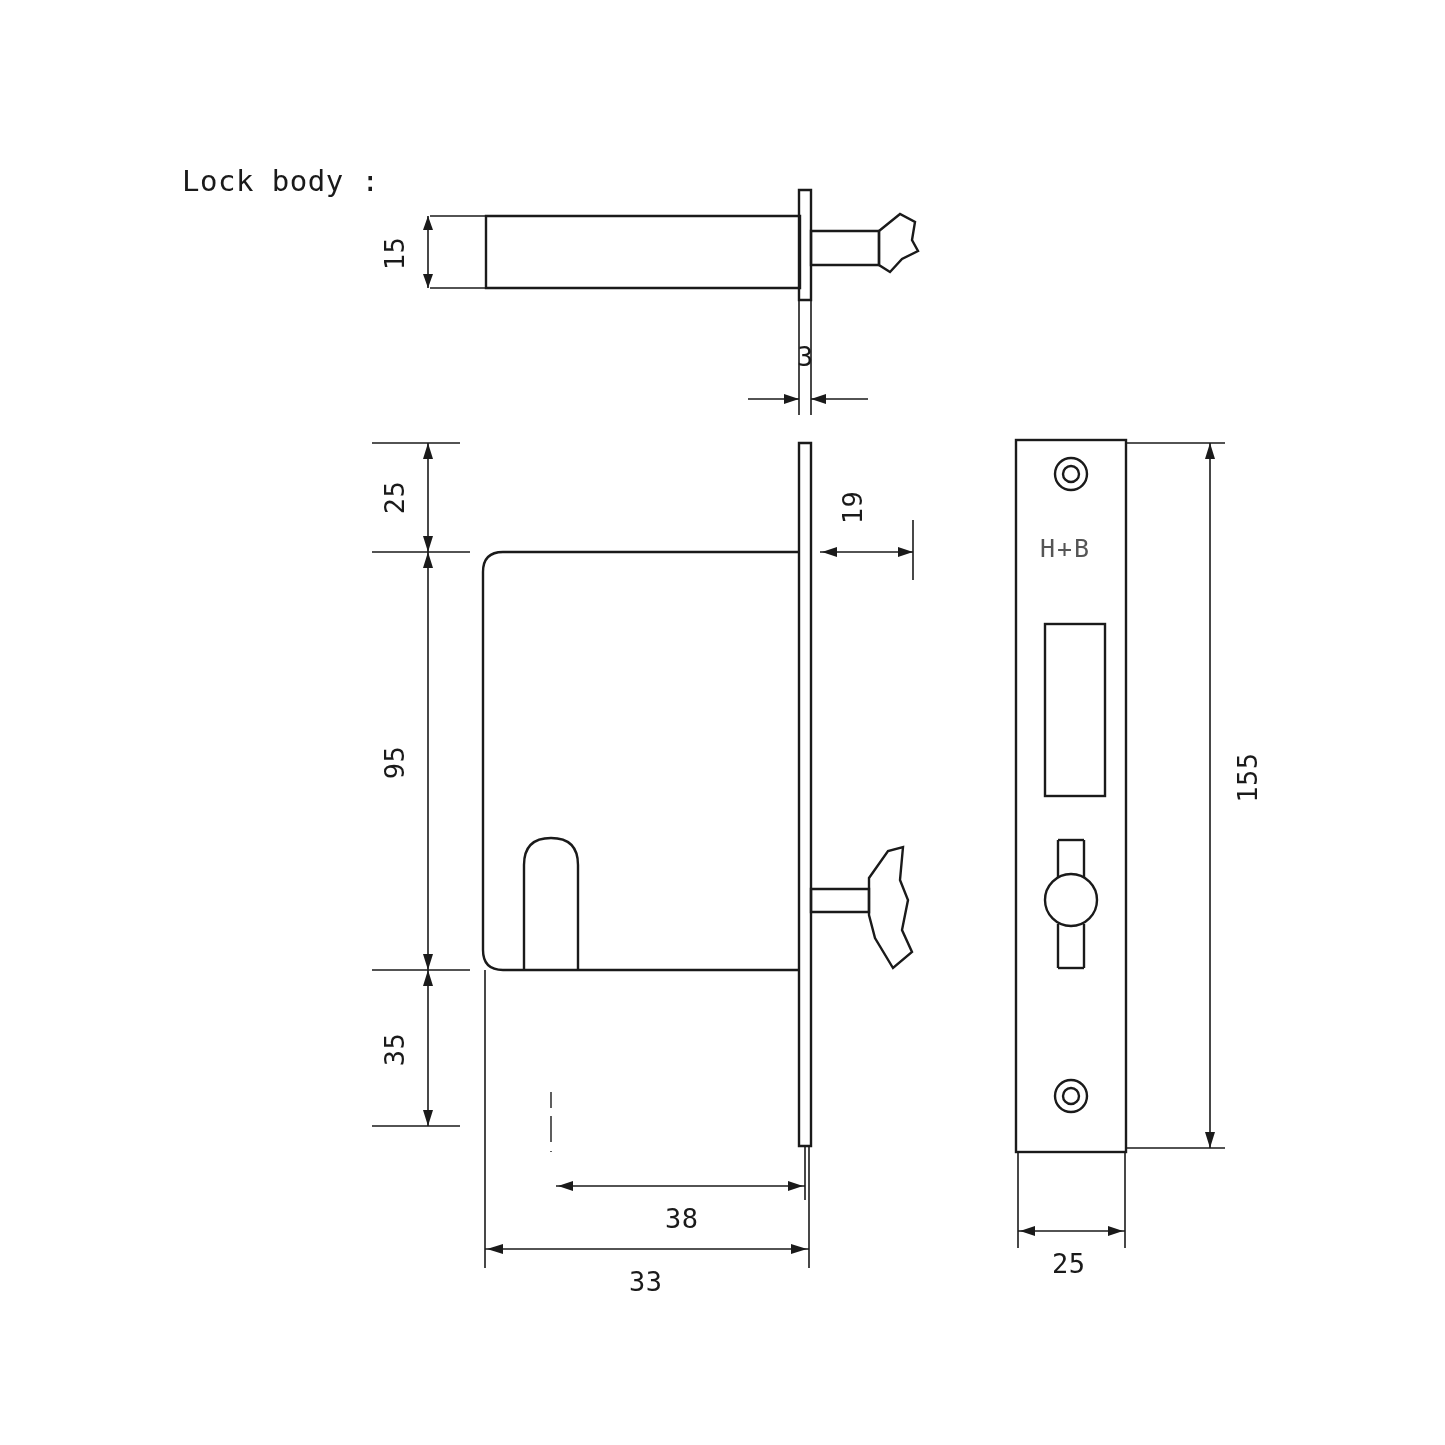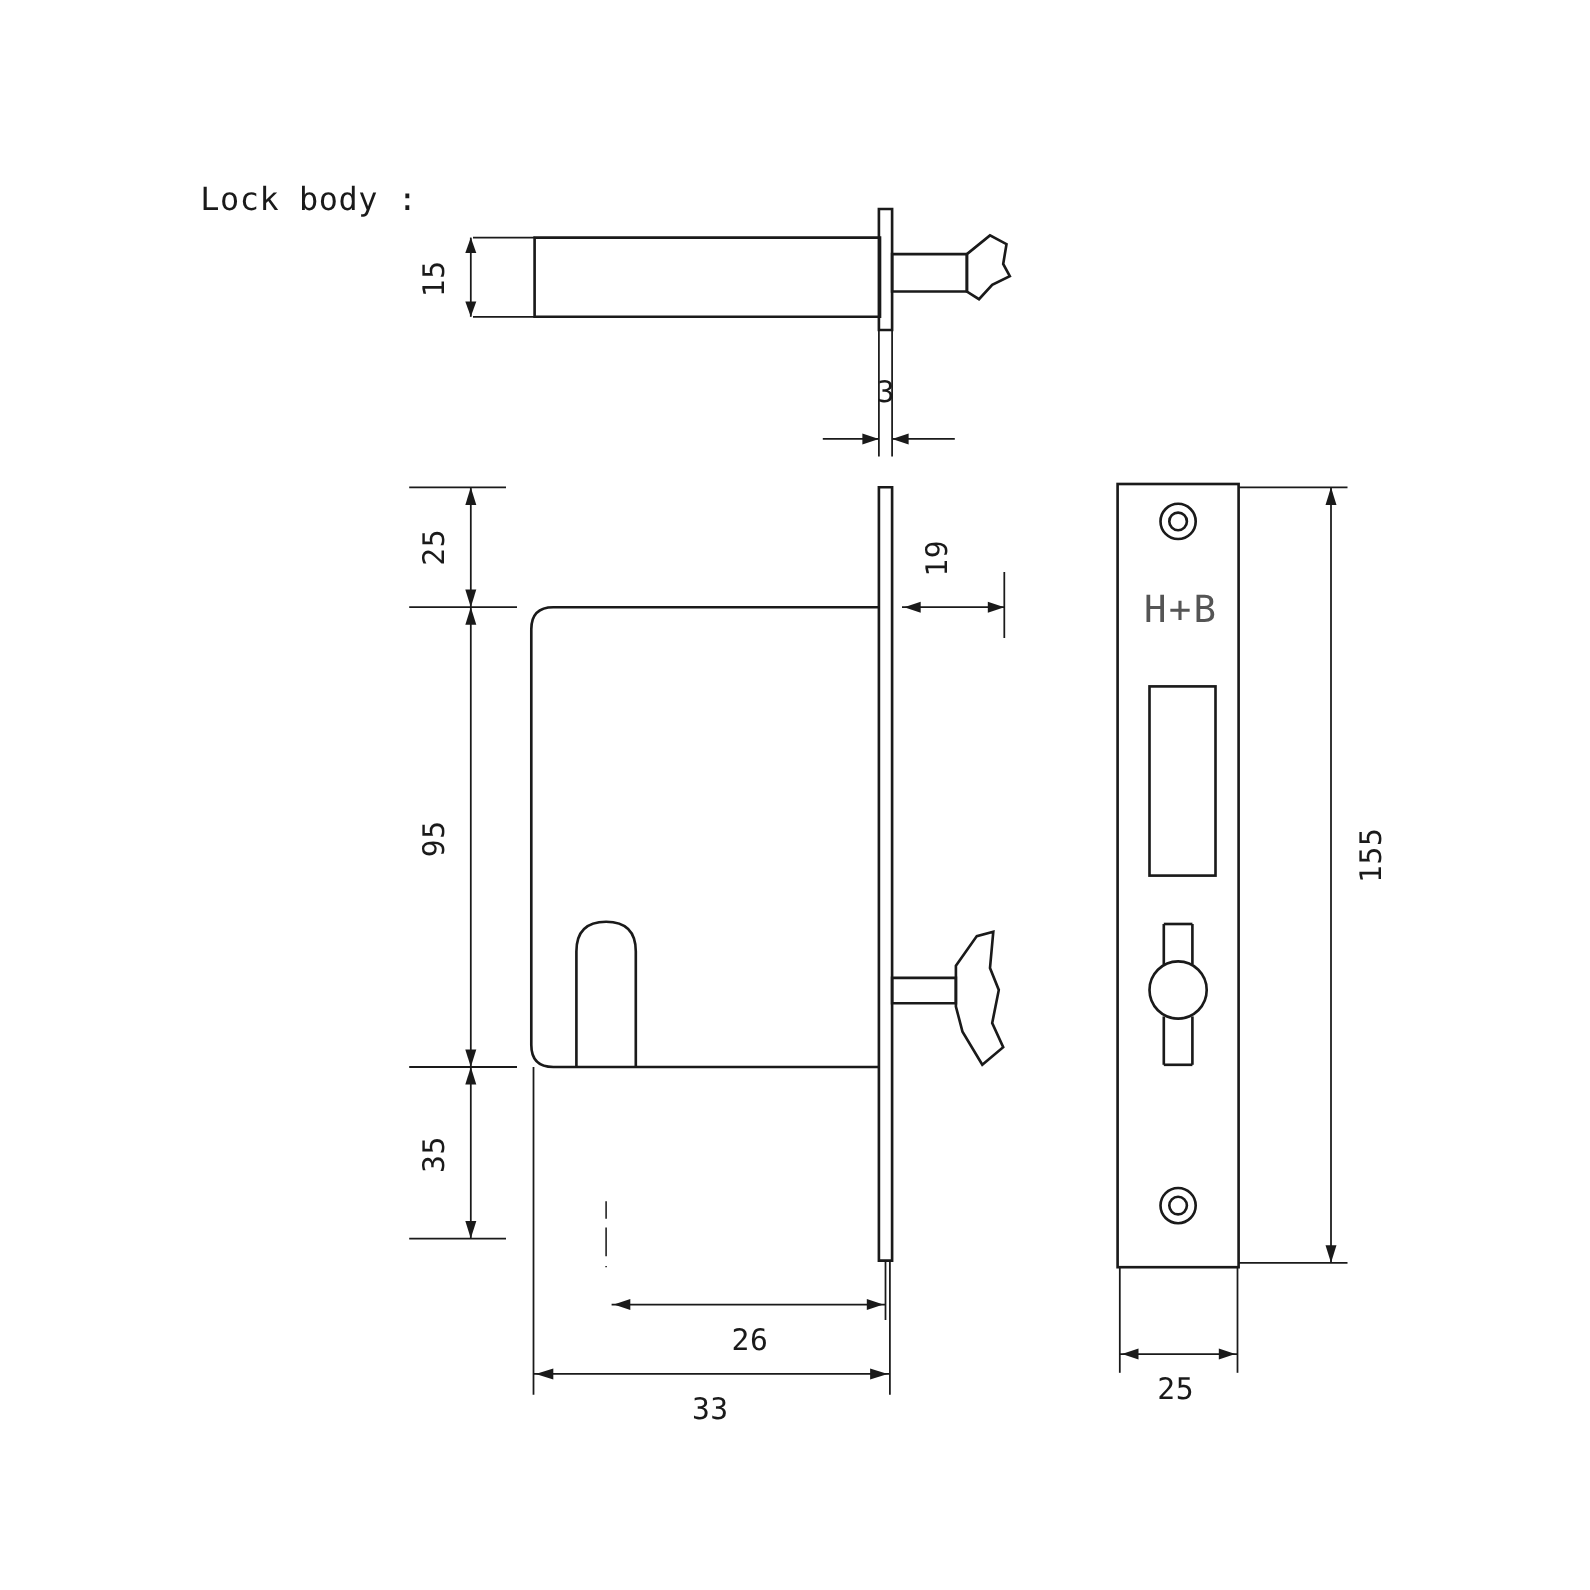--- a/index.html
+++ b/index.html
@@ -183,23 +183,23 @@
   <div class="label dim-label" style="left:797px; top:341px;">3</div>
 
   <div class="label dim-label vert" style="left:378px; top:482px;">25</div>
 
   <div class="label dim-label vert" style="left:378px; top:747px;">95</div>
 
   <div class="label dim-label vert" style="left:378px; top:1034px;">35</div>
 
   <div class="label dim-label vert" style="left:836px; top:492px;">19</div>
 
-  <div class="label dim-label" style="left:665px; top:1203px;">26</div>
+  <div class="label dim-label" style="left:665px; top:1203px;">38</div>
 
   <div class="label dim-label" style="left:629px; top:1266px;">33</div>
 
   <div class="label dim-label vert" style="left:1222px; top:762px;">155</div>
 
   <div class="label dim-label" style="left:1052px; top:1248px;">25</div>
 
-  <div class="label dim-label" style="left:1040px; top:534px; font-size:34px; letter-spacing:2px; color:#555;">H+B</div>
+  <div class="label dim-label" style="left:1040px; top:534px; font-size:25px; letter-spacing:2px; color:#555;">H+B</div>
 
 </div>
 
 </body></html>

